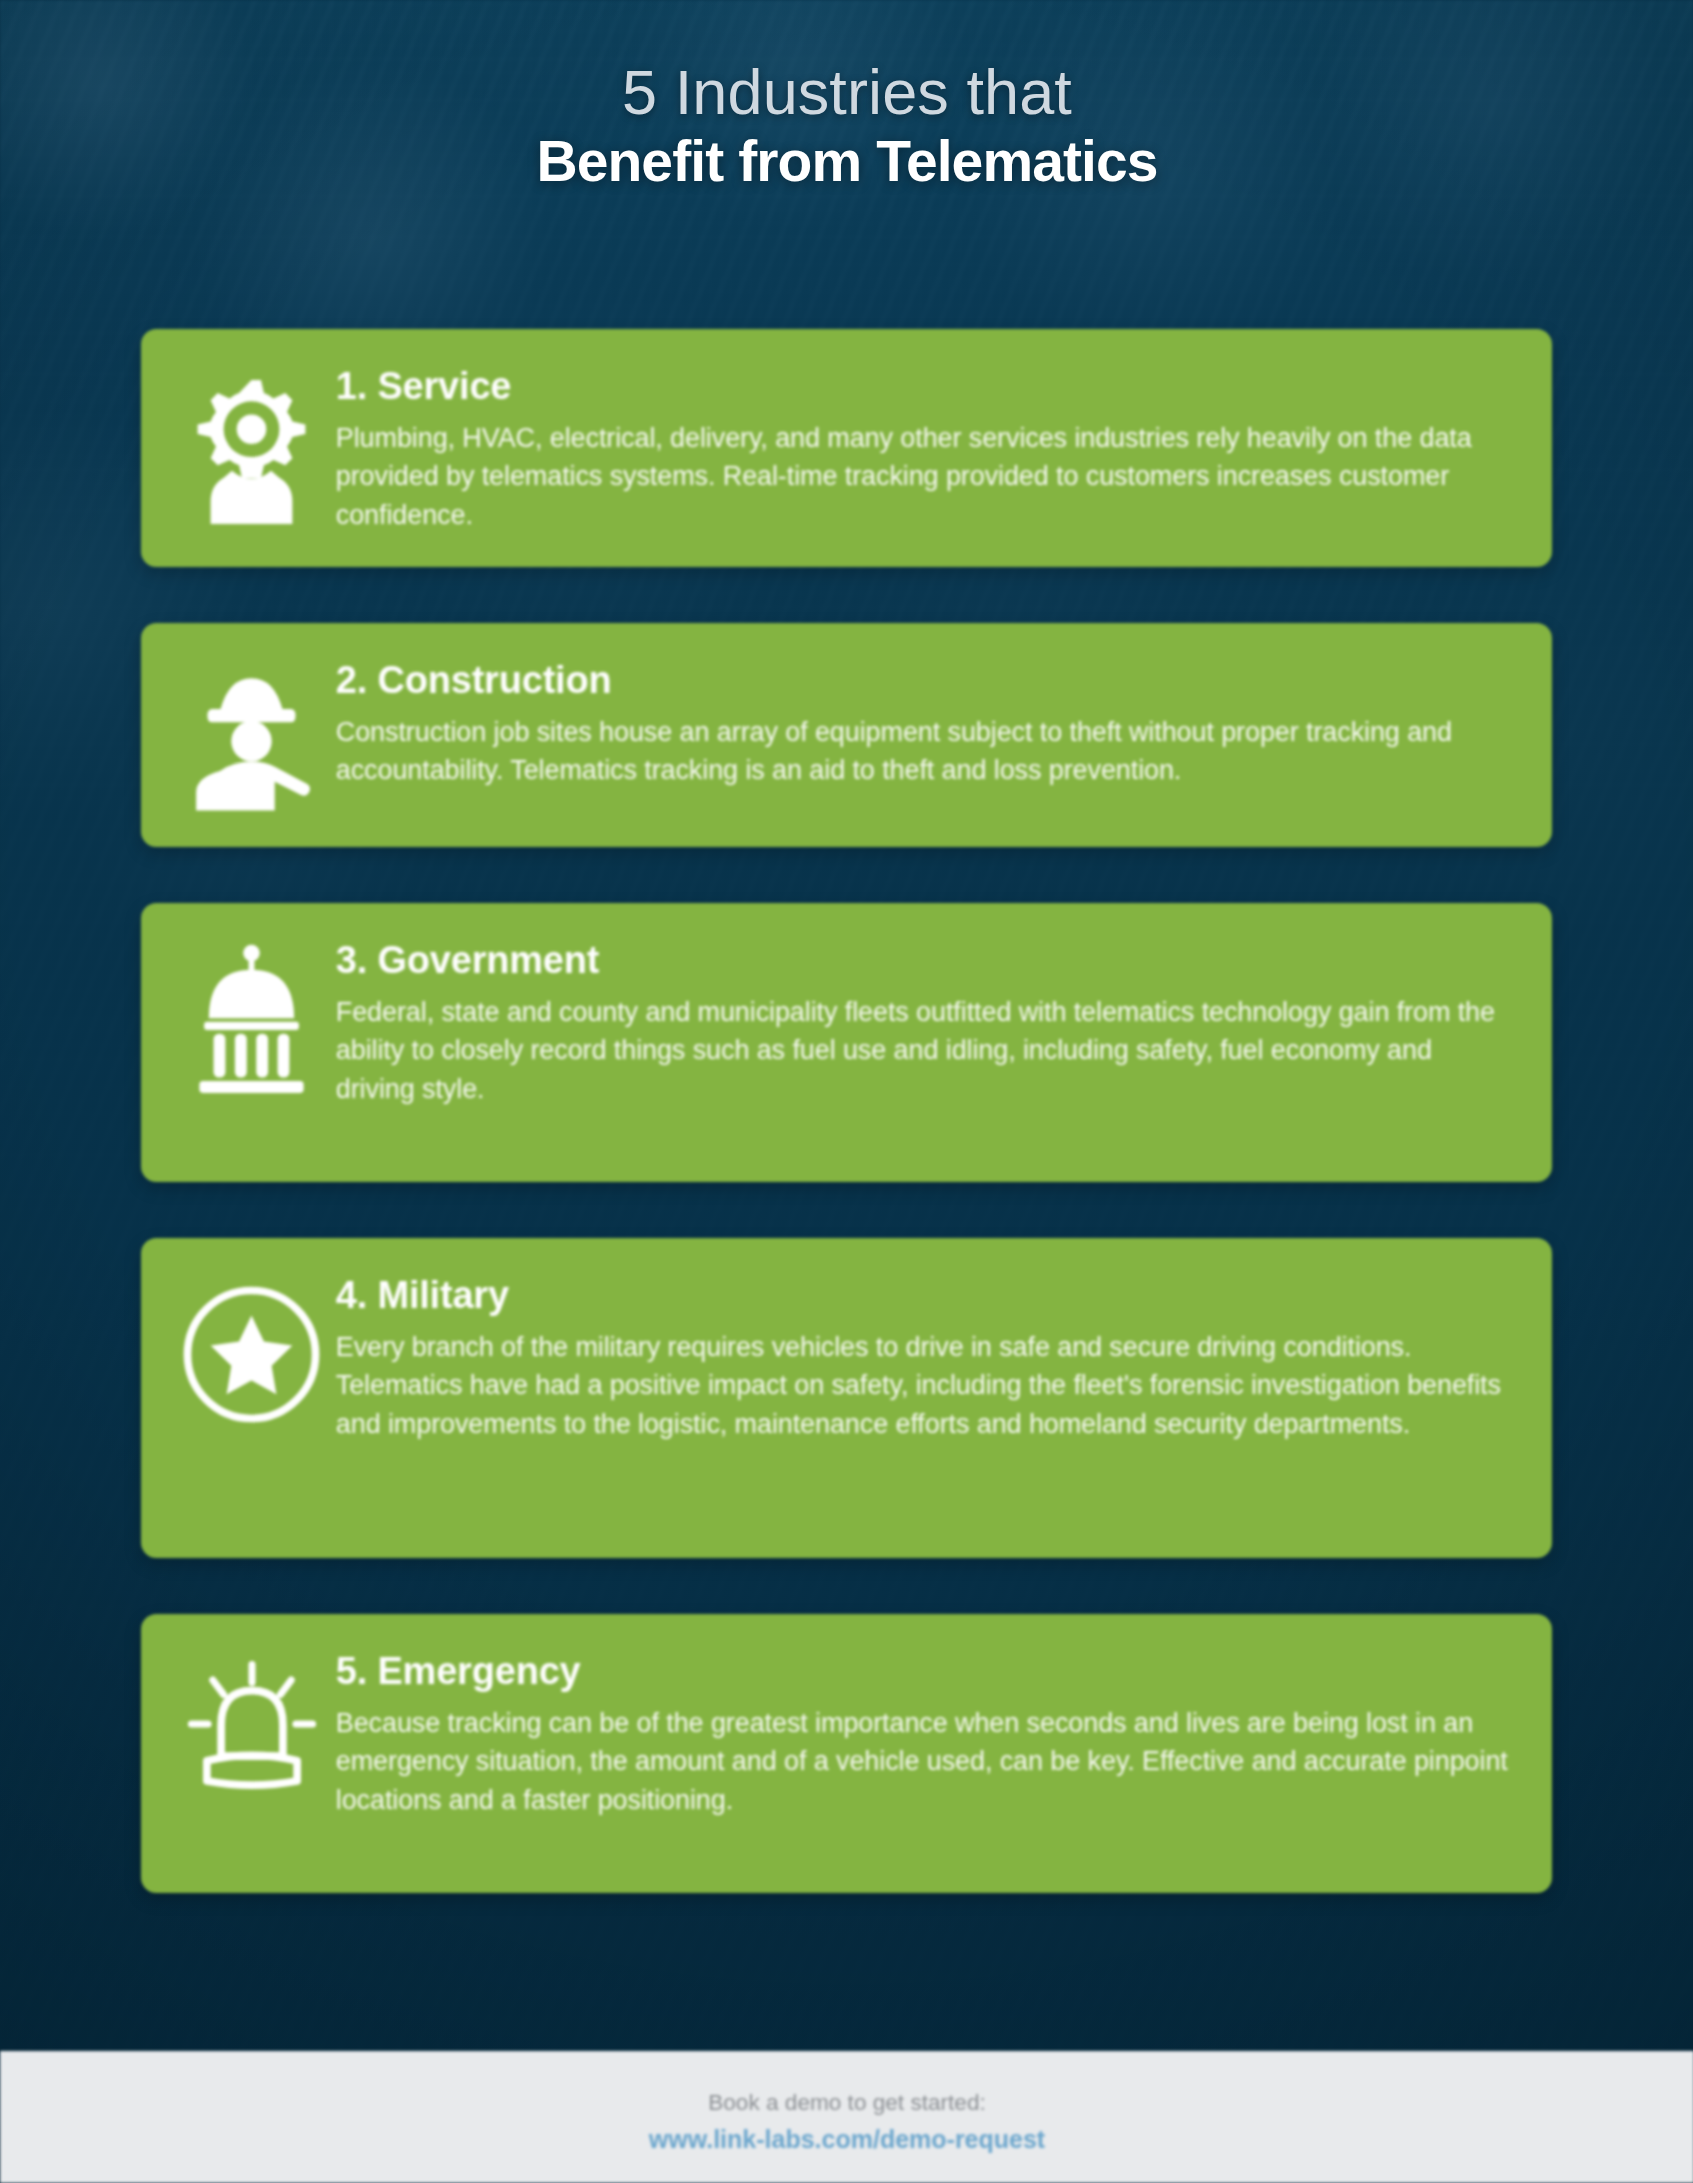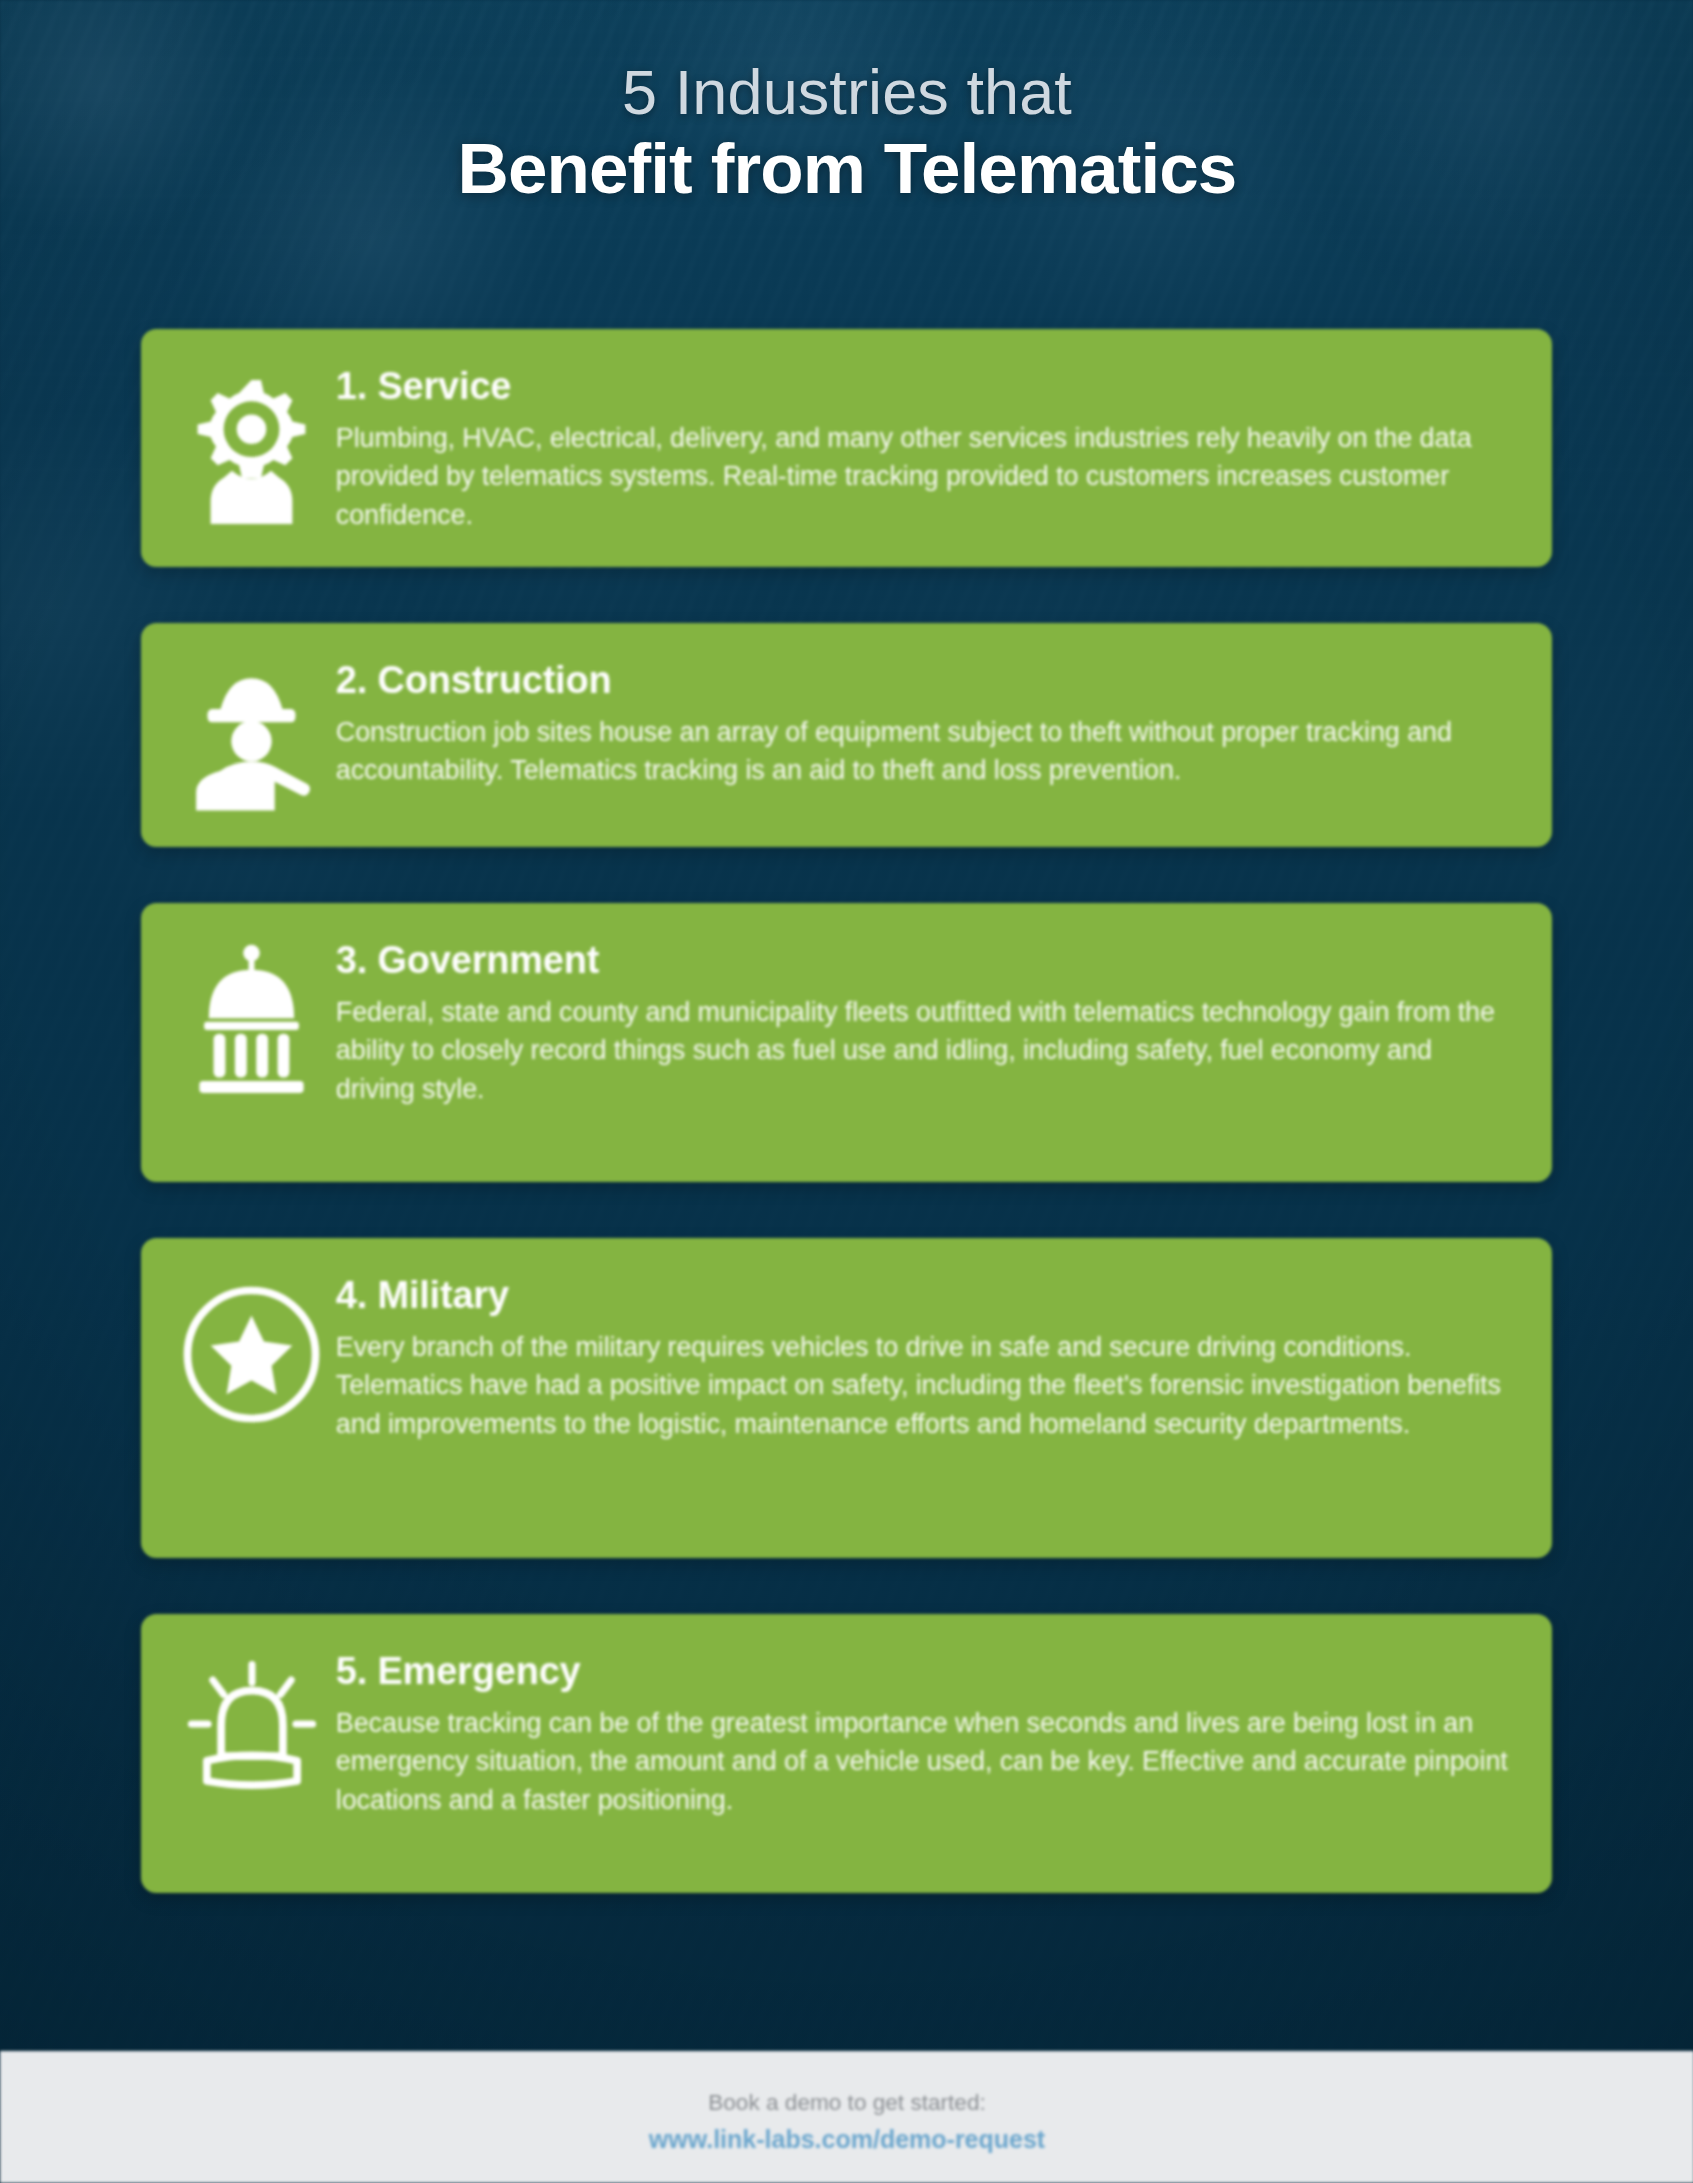--- a/index.html
+++ b/index.html
@@ -87,21 +87,21 @@
   }
   .head-line1 {
     font-size: 63px;
     font-weight: 400;
     letter-spacing: 0.1px;
     color: #cfd8e0;
     line-height: 1.12;
     text-shadow: 0 1.8px 8.3px rgba(0,0,0,0.38);
   }
   .head-line2 {
-    font-size: 71px;
+    font-size: 57px;
     font-weight: 700;
     letter-spacing: -0.9px;
     color: #ffffff;
     line-height: 1.08;
     margin-top: 3.6px;
     text-shadow: 0 2.4px 12px rgba(0,0,0,0.40);
   }
 
   
   .cards {

